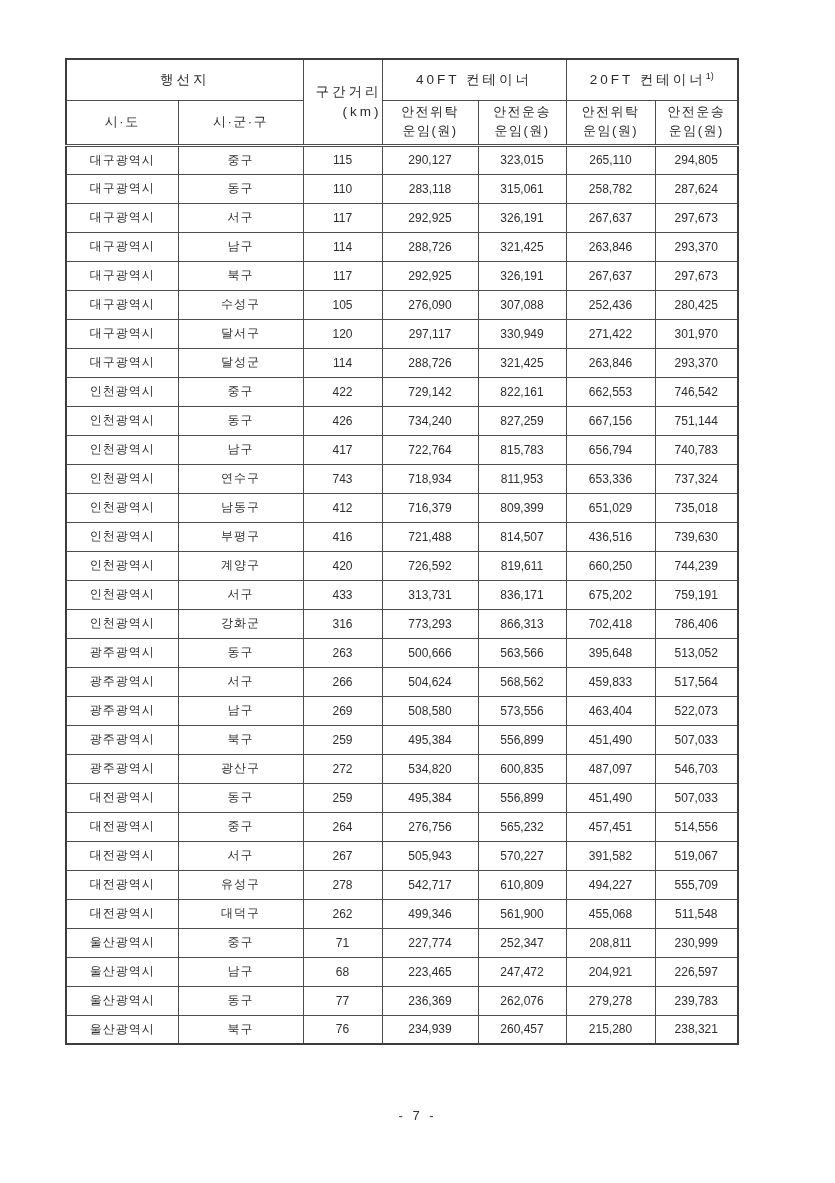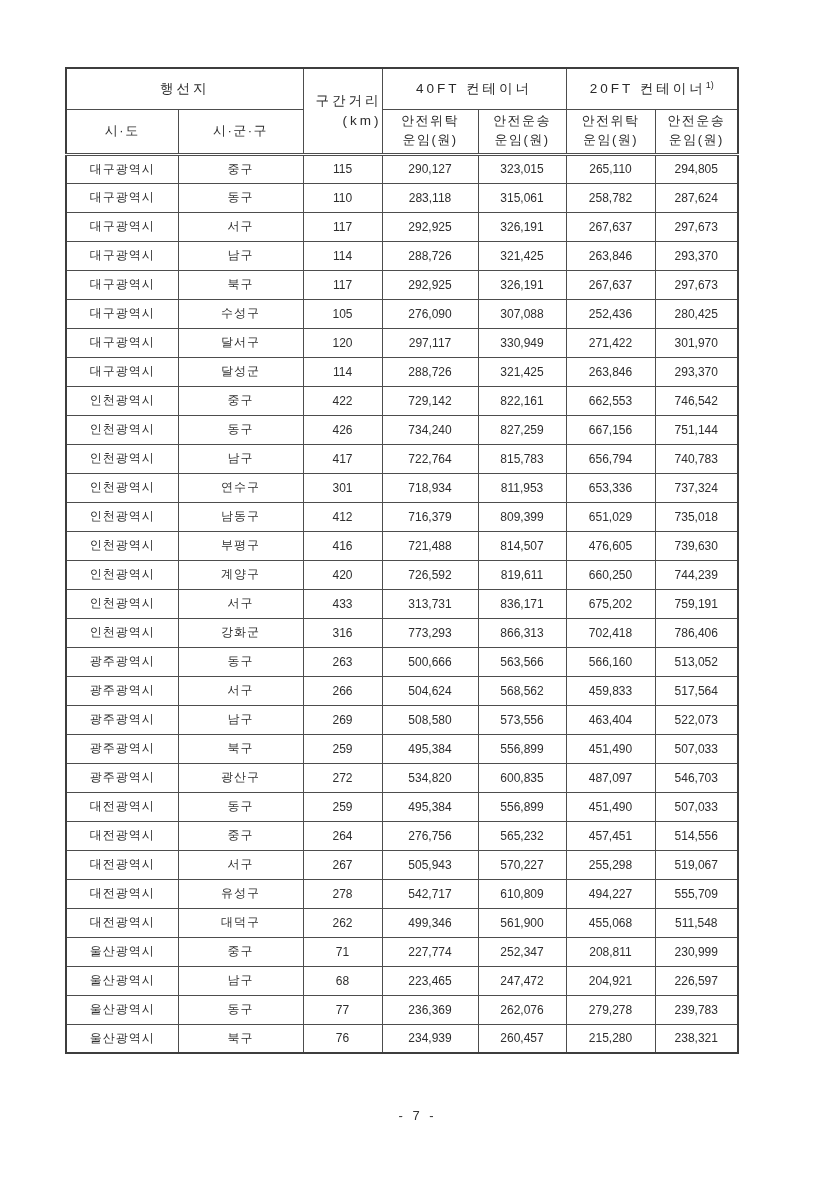--- a/index.html
+++ b/index.html
@@ -6,21 +6,21 @@
   html, body {
     width: 835px; height: 1183px;
     background: #ffffff;
     font-family: "Liberation Sans", "DejaVu Sans", sans-serif;
     color: #2a2a2a;
     position: relative;
     overflow: hidden;
   }
   .rate-table {
     position: absolute;
-    left: 65px; top: 67px;
+    left: 65px; top: 58px;
     width: 672px;
     border-collapse: collapse;
     table-layout: fixed;
     border: 2px solid #3d3d3d;
   }
   .rate-table th, .rate-table td {
     border: 1px solid #4d4d4d;
     text-align: center;
     vertical-align: middle;
     font-weight: normal;
@@ -200,42 +200,42 @@
         <td>남구</td>
         <td>417</td>
         <td>722,764</td>
         <td>815,783</td>
         <td>656,794</td>
         <td>740,783</td>
       </tr>
       <tr>
         <td>인천광역시</td>
         <td>연수구</td>
-        <td>301</td>
+        <td>743</td>
         <td>718,934</td>
         <td>811,953</td>
         <td>653,336</td>
         <td>737,324</td>
       </tr>
       <tr>
         <td>인천광역시</td>
         <td>남동구</td>
         <td>412</td>
         <td>716,379</td>
         <td>809,399</td>
         <td>651,029</td>
         <td>735,018</td>
       </tr>
       <tr>
         <td>인천광역시</td>
         <td>부평구</td>
         <td>416</td>
         <td>721,488</td>
         <td>814,507</td>
-        <td>476,605</td>
+        <td>436,516</td>
         <td>739,630</td>
       </tr>
       <tr>
         <td>인천광역시</td>
         <td>계양구</td>
         <td>420</td>
         <td>726,592</td>
         <td>819,611</td>
         <td>660,250</td>
         <td>744,239</td>
@@ -257,21 +257,21 @@
         <td>866,313</td>
         <td>702,418</td>
         <td>786,406</td>
       </tr>
       <tr>
         <td>광주광역시</td>
         <td>동구</td>
         <td>263</td>
         <td>500,666</td>
         <td>563,566</td>
-        <td>566,160</td>
+        <td>395,648</td>
         <td>513,052</td>
       </tr>
       <tr>
         <td>광주광역시</td>
         <td>서구</td>
         <td>266</td>
         <td>504,624</td>
         <td>568,562</td>
         <td>459,833</td>
         <td>517,564</td>
@@ -320,21 +320,21 @@
         <td>565,232</td>
         <td>457,451</td>
         <td>514,556</td>
       </tr>
       <tr>
         <td>대전광역시</td>
         <td>서구</td>
         <td>267</td>
         <td>505,943</td>
         <td>570,227</td>
-        <td>255,298</td>
+        <td>391,582</td>
         <td>519,067</td>
       </tr>
       <tr>
         <td>대전광역시</td>
         <td>유성구</td>
         <td>278</td>
         <td>542,717</td>
         <td>610,809</td>
         <td>494,227</td>
         <td>555,709</td>

